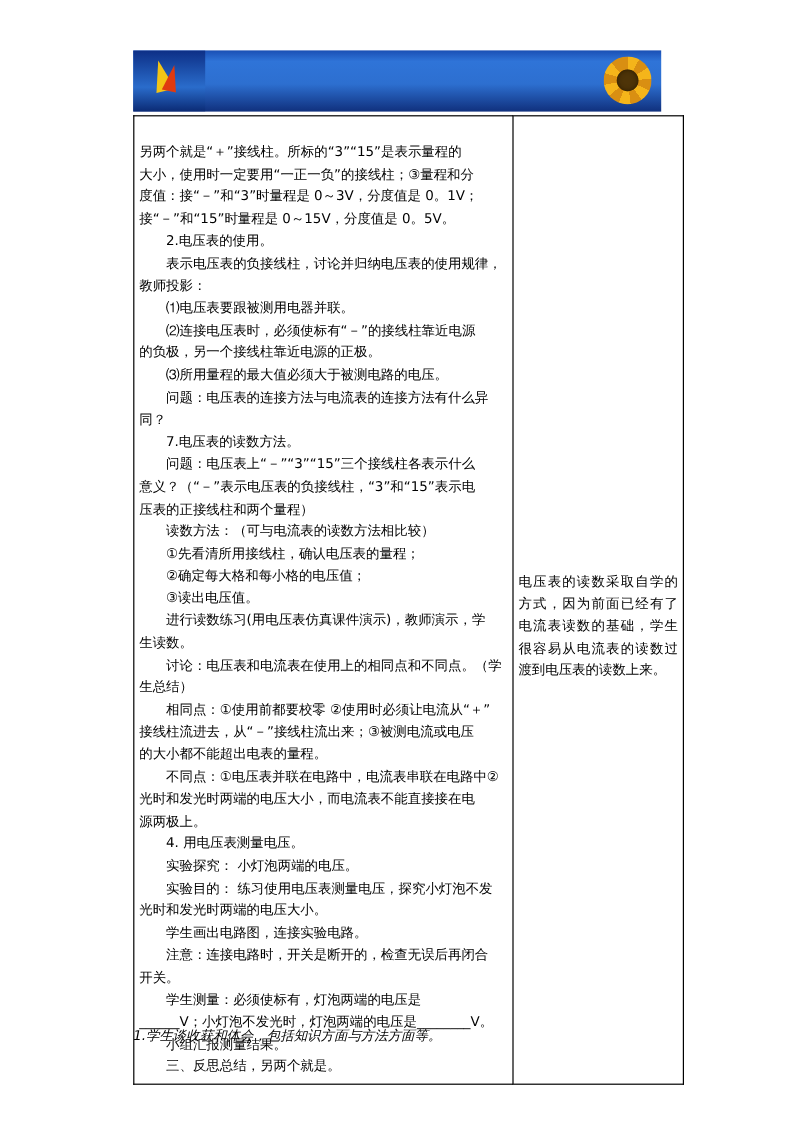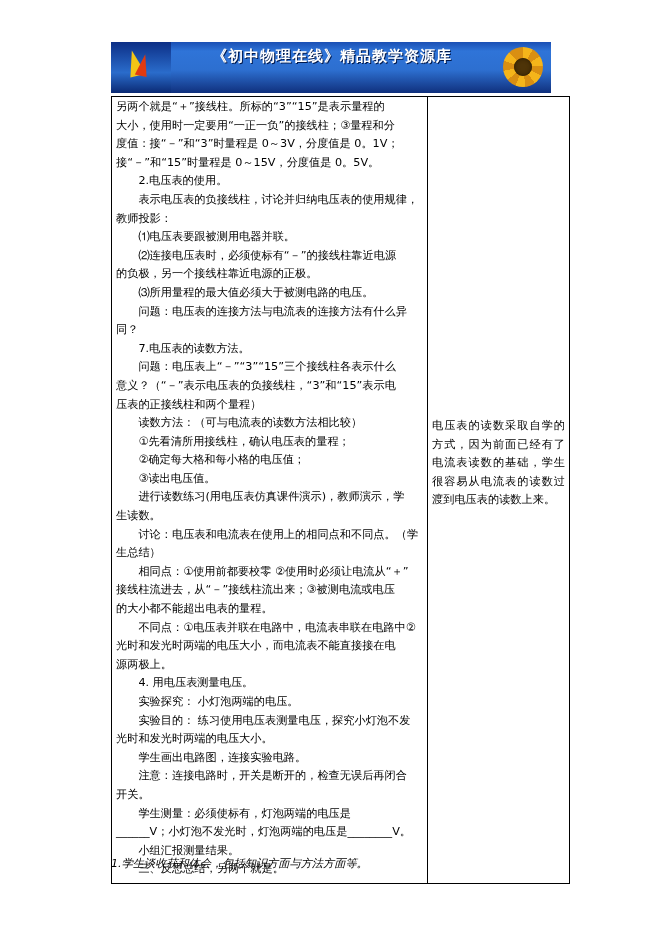--- a/index.html
+++ b/index.html
@@ -115,41 +115,42 @@
     position: absolute;
     left: 111px;
     top: 96px;
     width: 440px;
     border-collapse: collapse;
     table-layout: fixed;
   }
   .doc-table td {
     border: 1px solid #000000;
     vertical-align: top;
-    padding: 1px 4px 4px 4px;
+    padding: 21px 4px 4px 4px;
   }
   .col-main { width: 307px; }
   .col-side { width: 133px; }
   .body-text {
     font-family: "DejaVu Sans", "Liberation Sans", sans-serif;
     font-size: 11.2px;
     line-height: 18.6px;
     color: #000;
     text-align: justify;
   }
   .body-text p {
     margin: 0;
     text-indent: 0;
   }
   .side-text {
     font-family: Liberation Serif, serif;
     font-size: 11.2px;
     line-height: 18.6px;
     color: #000;
     text-align: justify;
+    margin-top: 40px;
   }
   .side-pad {
     height: 318px;
   }
   .tail-text {
     position: absolute;
     left: 111px;
     width: 440px;
     font-family: "DejaVu Sans", "Liberation Sans", sans-serif;
     font-size: 11.2px;
@@ -160,21 +161,20 @@
 </head>
 <body>
 
 <div class="page">
 
   <div class="banner">
     <div class="banner-left">
       <span class="flame"></span>
       <span class="flame2"></span>
     </div>
-    <div class="banner-title">《初中物理在线》精品教学资源库</div>
     <div class="sunflower">
       <div class="sf-petals"></div>
       <div class="sf-center"></div>
     </div>
   </div>
 
   <table class="doc-table">
     <tbody>
         <tr>
       <td class="col-main">

